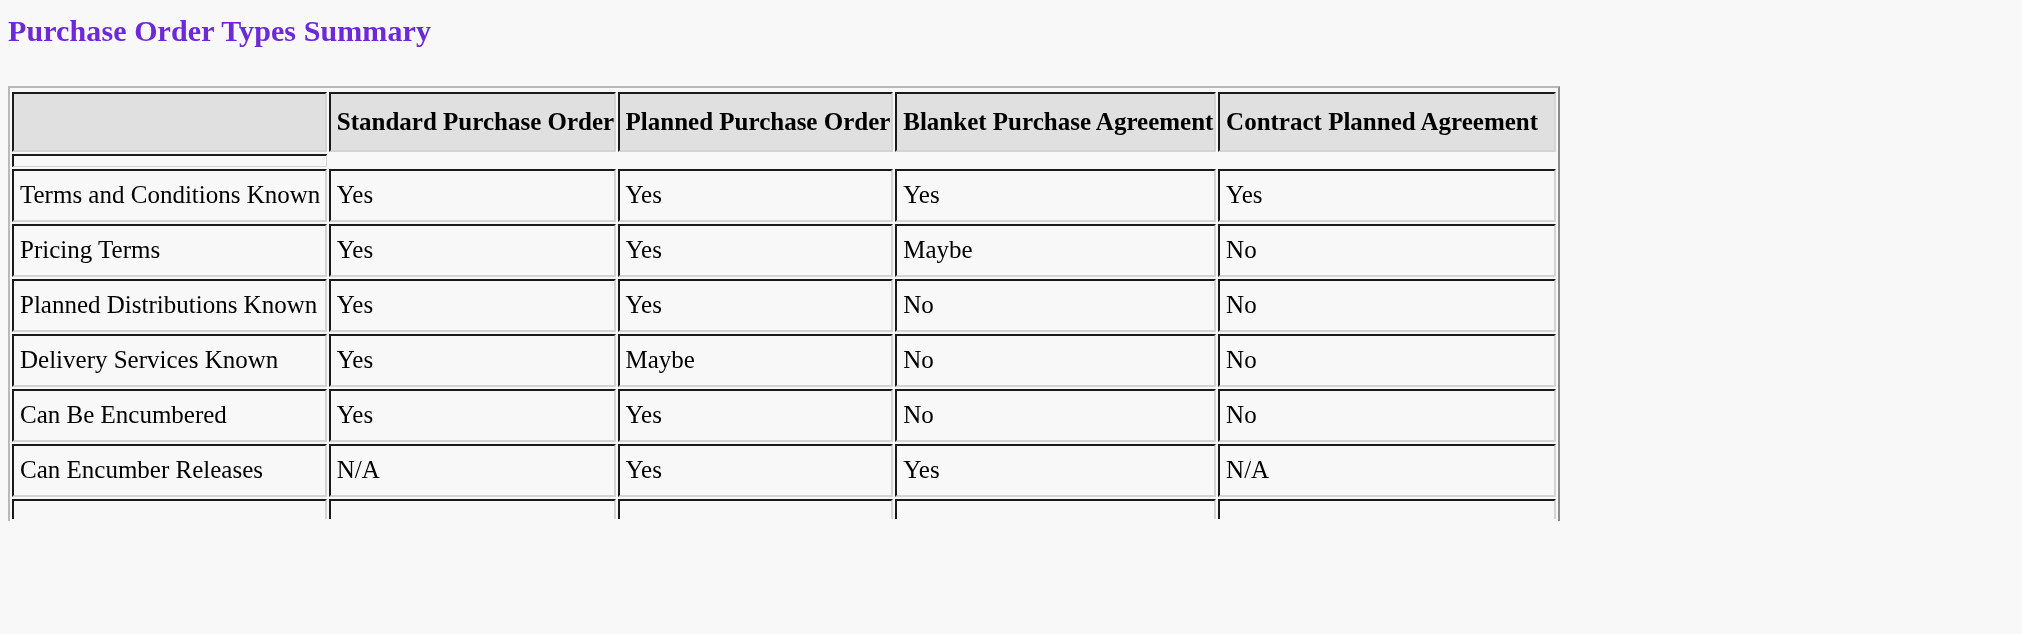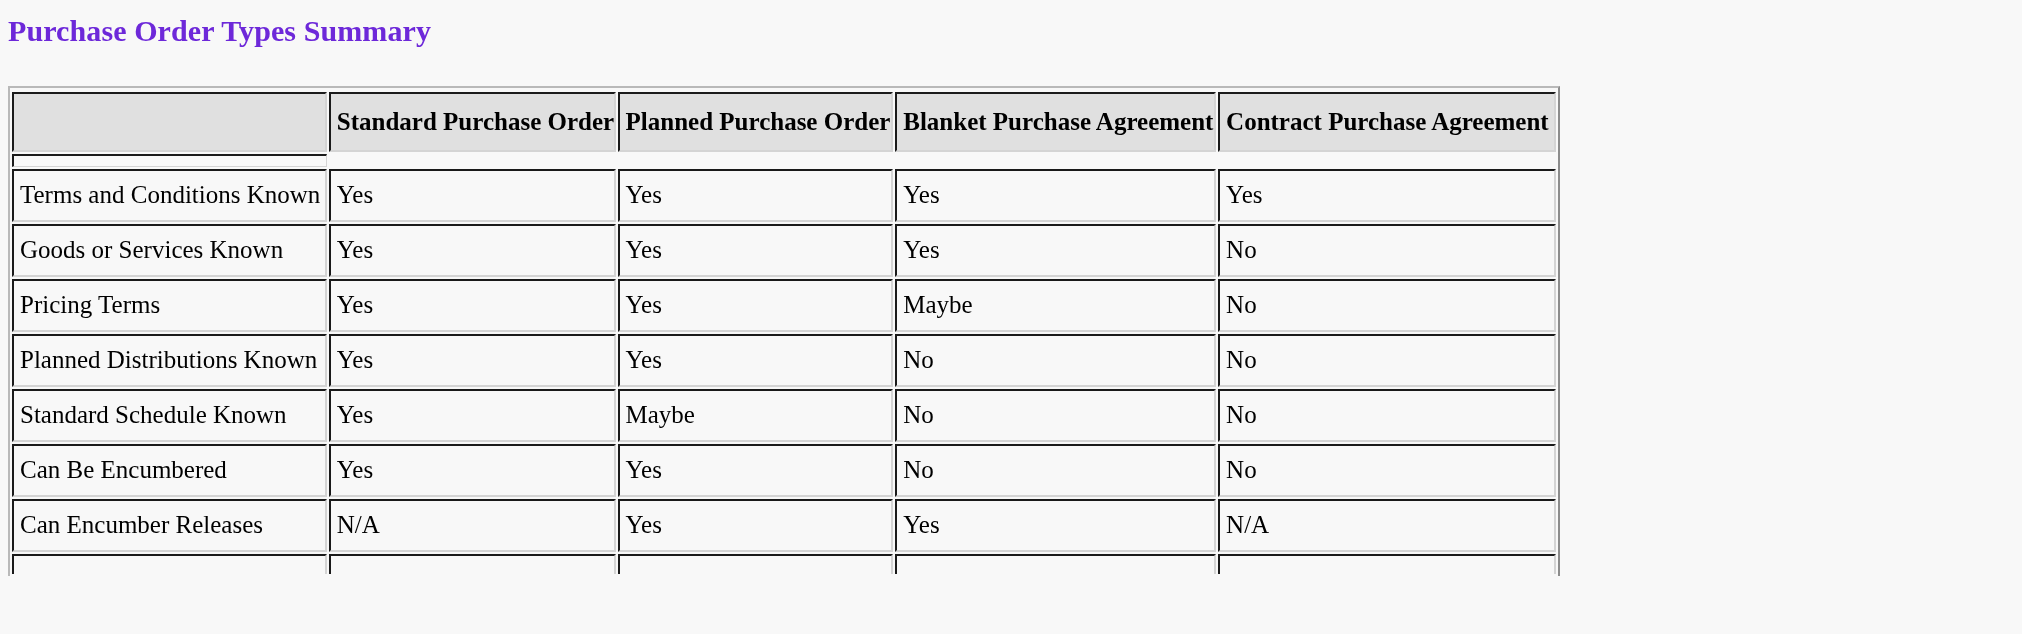--- a/index.html
+++ b/index.html
@@ -112,62 +112,55 @@
         <col class="c2">
         <col class="c3">
         <col class="c4">
     </colgroup>
     <thead>
       <tr>
         <th class="corner-head"></th>
         <th>Standard Purchase Order</th>
         <th>Planned Purchase Order</th>
         <th>Blanket Purchase Agreement</th>
-        <th>Contract Purchase Agreement</th>
+        <th>Contract Planned Agreement</th>
       </tr>
     </thead>
     <tbody>
       <tr class="spacer-row">
         <td></td>
         <td class="blank-cell"></td>
         <td class="blank-cell"></td>
         <td class="blank-cell"></td>
         <td class="blank-cell"></td>
       </tr>
 
       <tr>
         <td>Terms and Conditions Known</td>
         <td>Yes</td>
         <td>Yes</td>
         <td>Yes</td>
         <td>Yes</td>
       </tr>
       <tr>
-        <td>Goods or Services Known</td>
-        <td>Yes</td>
-        <td>Yes</td>
-        <td>Yes</td>
-        <td>No</td>
-      </tr>
-      <tr>
         <td>Pricing Terms</td>
         <td>Yes</td>
         <td>Yes</td>
         <td>Maybe</td>
         <td>No</td>
       </tr>
       <tr>
         <td>Planned Distributions Known</td>
         <td>Yes</td>
         <td>Yes</td>
         <td>No</td>
         <td>No</td>
       </tr>
       <tr>
-        <td>Standard Schedule Known</td>
+        <td>Delivery Services Known</td>
         <td>Yes</td>
         <td>Maybe</td>
         <td>No</td>
         <td>No</td>
       </tr>
       <tr>
         <td>Can Be Encumbered</td>
         <td>Yes</td>
         <td>Yes</td>
         <td>No</td>

